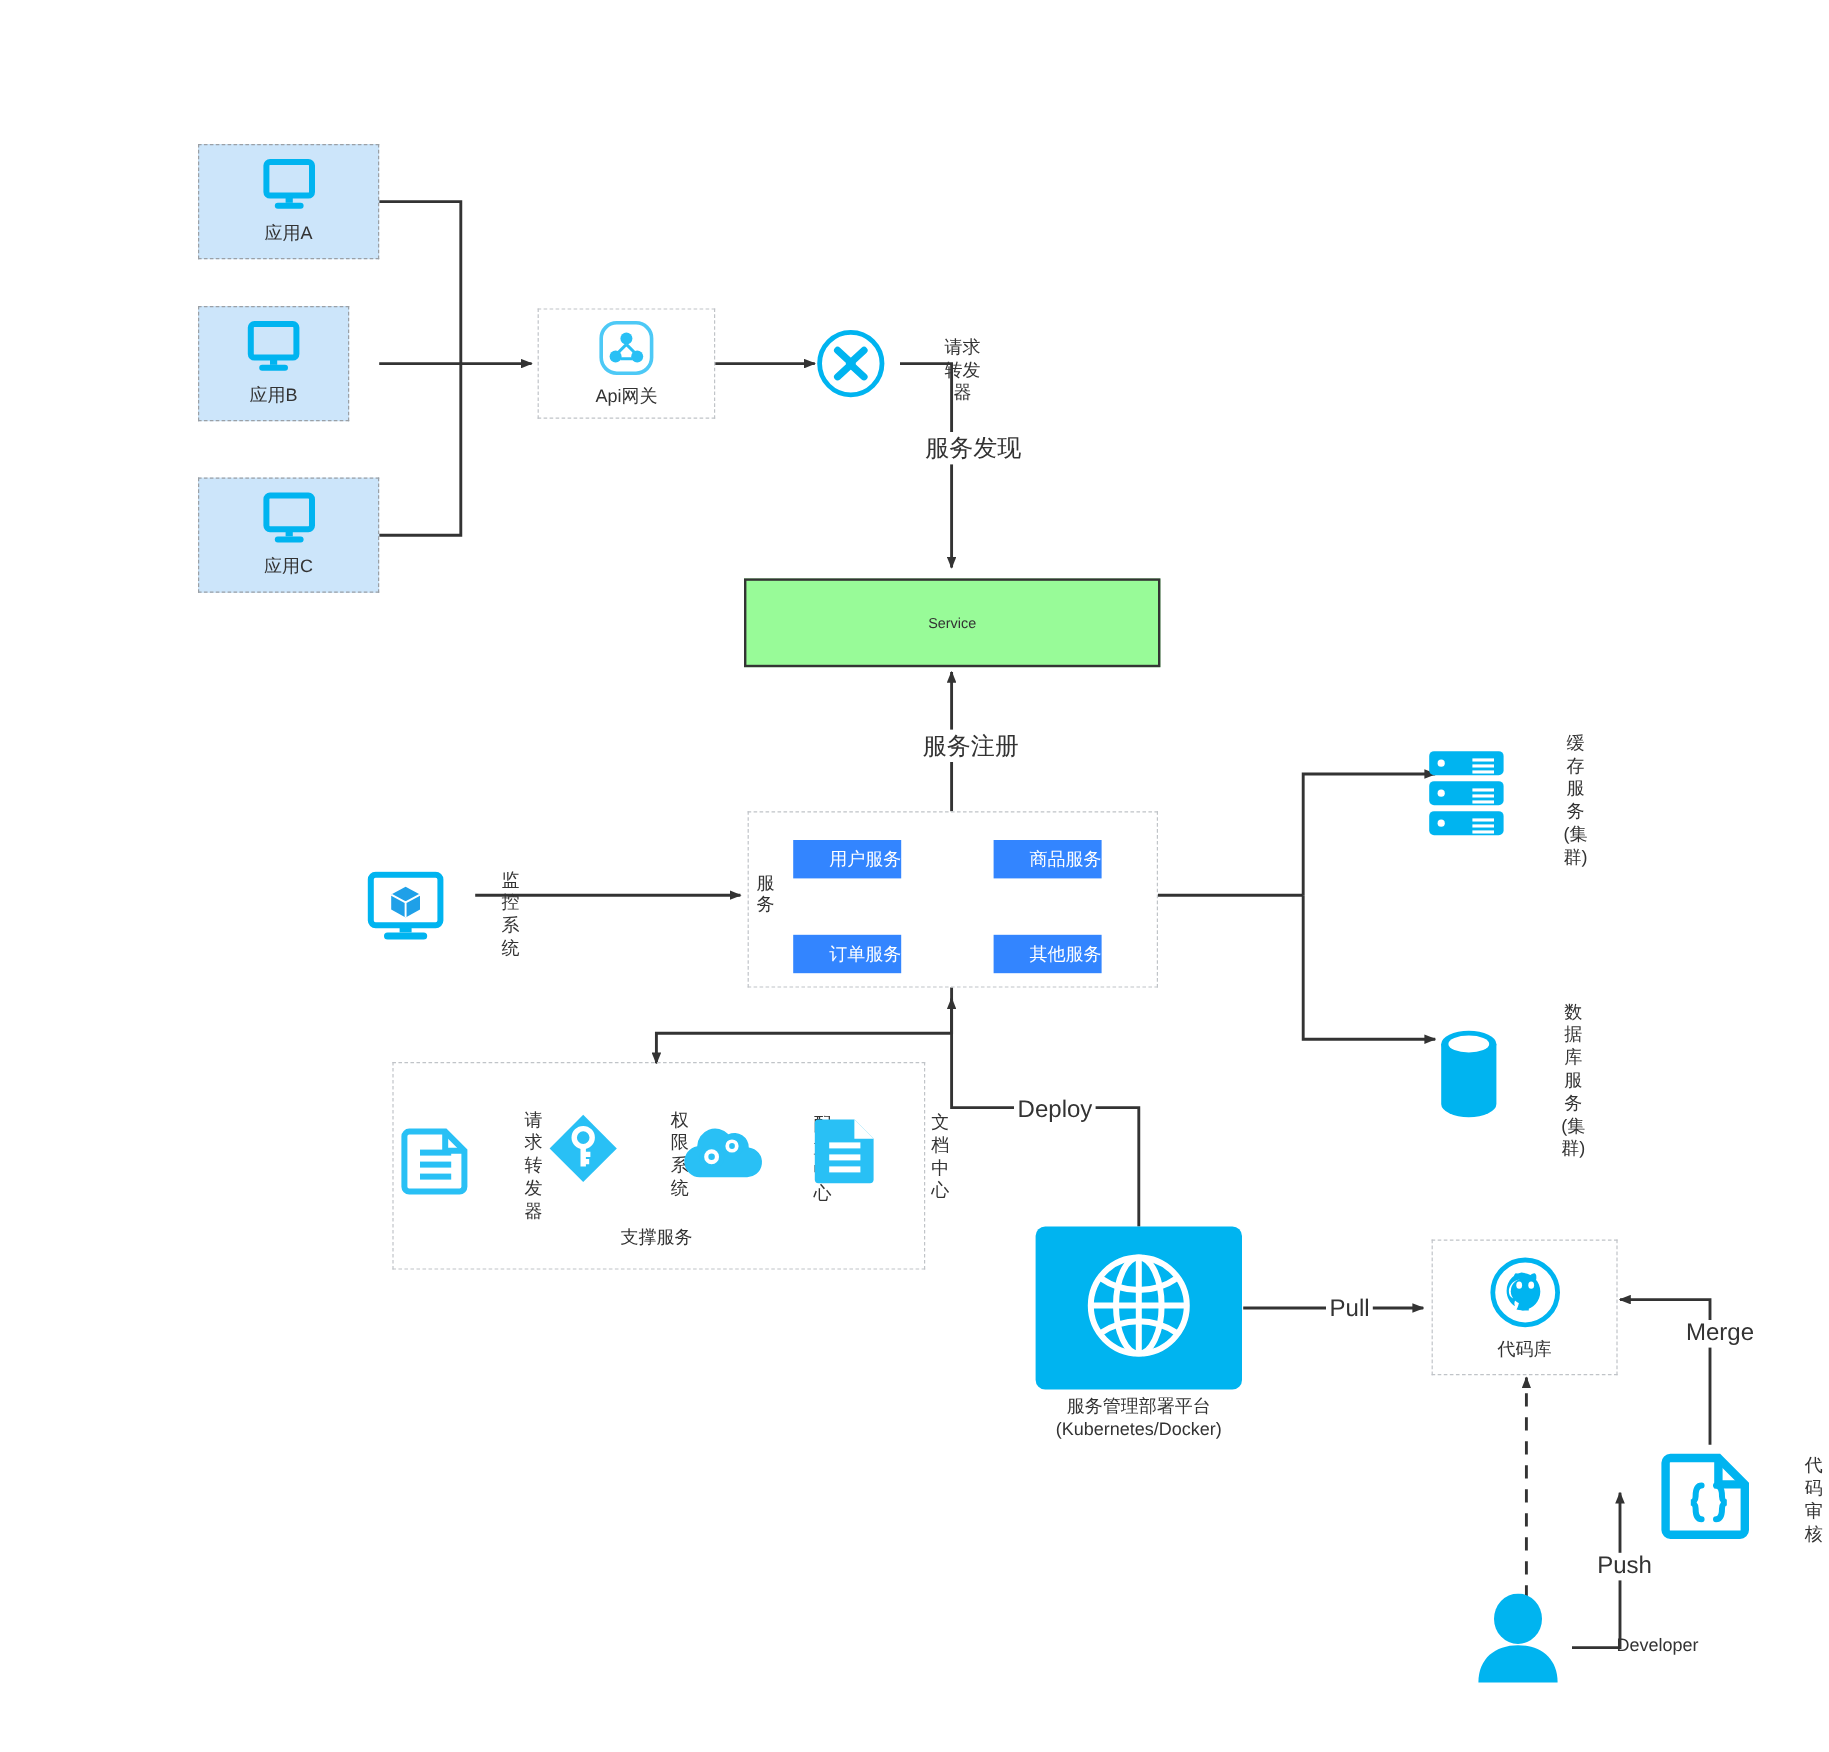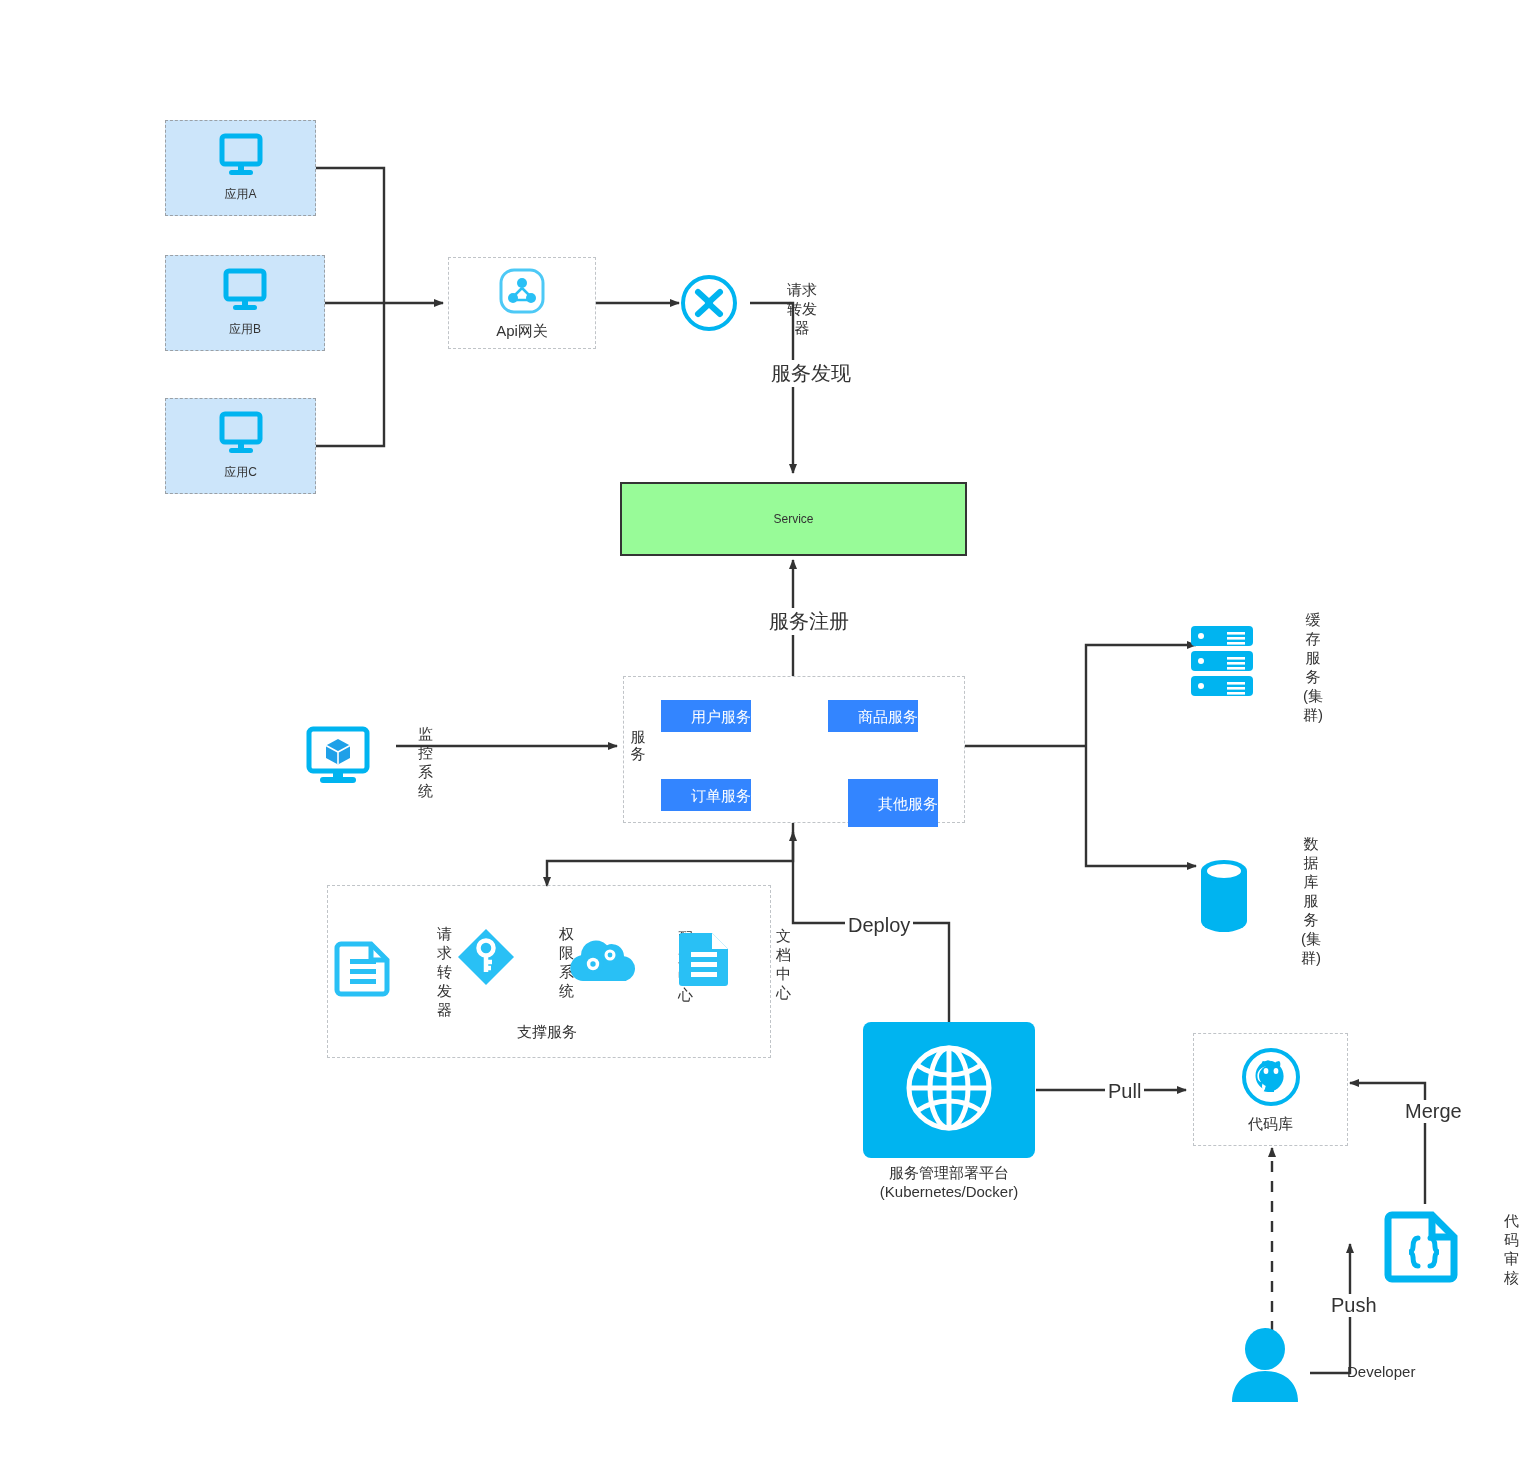--- a/index.html
+++ b/index.html
@@ -39,21 +39,21 @@
   
   .appbox {
     background: #CCE5FA;
     border: 1px dashed #9aa0a6;
     display: flex;
     flex-direction: column;
     align-items: center;
     justify-content: center;
     gap: 2px;
   }
-  .appbox .lbl { font-size: 12px; }
+  .appbox .lbl { font-size: 15px; }
 
   
   .dashbox {
     border: 1px dashed #c0c4c8;
     background: transparent;
   }
 
   
   .service-bar {
     background: #98FB98;
@@ -153,21 +153,21 @@
     <span>
       <svg width="50" height="46" viewBox="0 0 50 46">
         <rect x="6" y="3" width="38" height="28" rx="3" fill="none" stroke="#00B4F0" stroke-width="5"></rect>
         <rect x="22" y="31" width="6" height="6" fill="#00B4F0"></rect>
         <rect x="13" y="37" width="24" height="5" rx="2.5" fill="#00B4F0"></rect>
       </svg>
     </span>
     <span class="lbl">应用A</span>
   </div>
 
-  <div class="node appbox" style="left:165px; top:255px; width:160px; height:96px;">
+  <div class="node appbox" style="left:165px; top:255px; width:126px; height:96px;">
     <span>
       <svg width="50" height="46" viewBox="0 0 50 46">
         <rect x="6" y="3" width="38" height="28" rx="3" fill="none" stroke="#00B4F0" stroke-width="5"></rect>
         <rect x="22" y="31" width="6" height="6" fill="#00B4F0"></rect>
         <rect x="13" y="37" width="24" height="5" rx="2.5" fill="#00B4F0"></rect>
       </svg>
     </span>
     <span class="lbl">应用B</span>
   </div>
 
@@ -233,21 +233,21 @@
 
   <div class="node chip" style="left:661px; top:700px; width:90px; height:32px;">
     <span class="lbl">用户服务</span>
   </div>
   <div class="node chip" style="left:828px; top:700px; width:90px; height:32px;">
     <span class="lbl">商品服务</span>
   </div>
   <div class="node chip" style="left:661px; top:779px; width:90px; height:32px;">
     <span class="lbl">订单服务</span>
   </div>
-  <div class="node chip" style="left:828px; top:779px; width:90px; height:48px;margin-left:20px;">
+  <div class="node chip" style="left:828px; top:779px; width:90px; height:32px;">
     <span class="lbl">其他服务</span>
   </div>
 
   <div class="node dashbox" style="left:327px; top:885px; width:444px; height:173px;"></div>
 
   <div class="node icon-node" style="left:333px; top:918px; width:96px;">
     <span>
       <svg width="62" height="62" viewBox="0 0 62 62">
         <path d="M8 8 h30 l16 16 v30 a4 4 0 0 1 -4 4 h-42 a4 4 0 0 1 -4 -4 v-42 a4 4 0 0 1 4 -4 z" fill="none" stroke="#29C0F5" stroke-width="5"></path>
         <path d="M38 8 v16 h16" fill="none" stroke="#29C0F5" stroke-width="5"></path>

